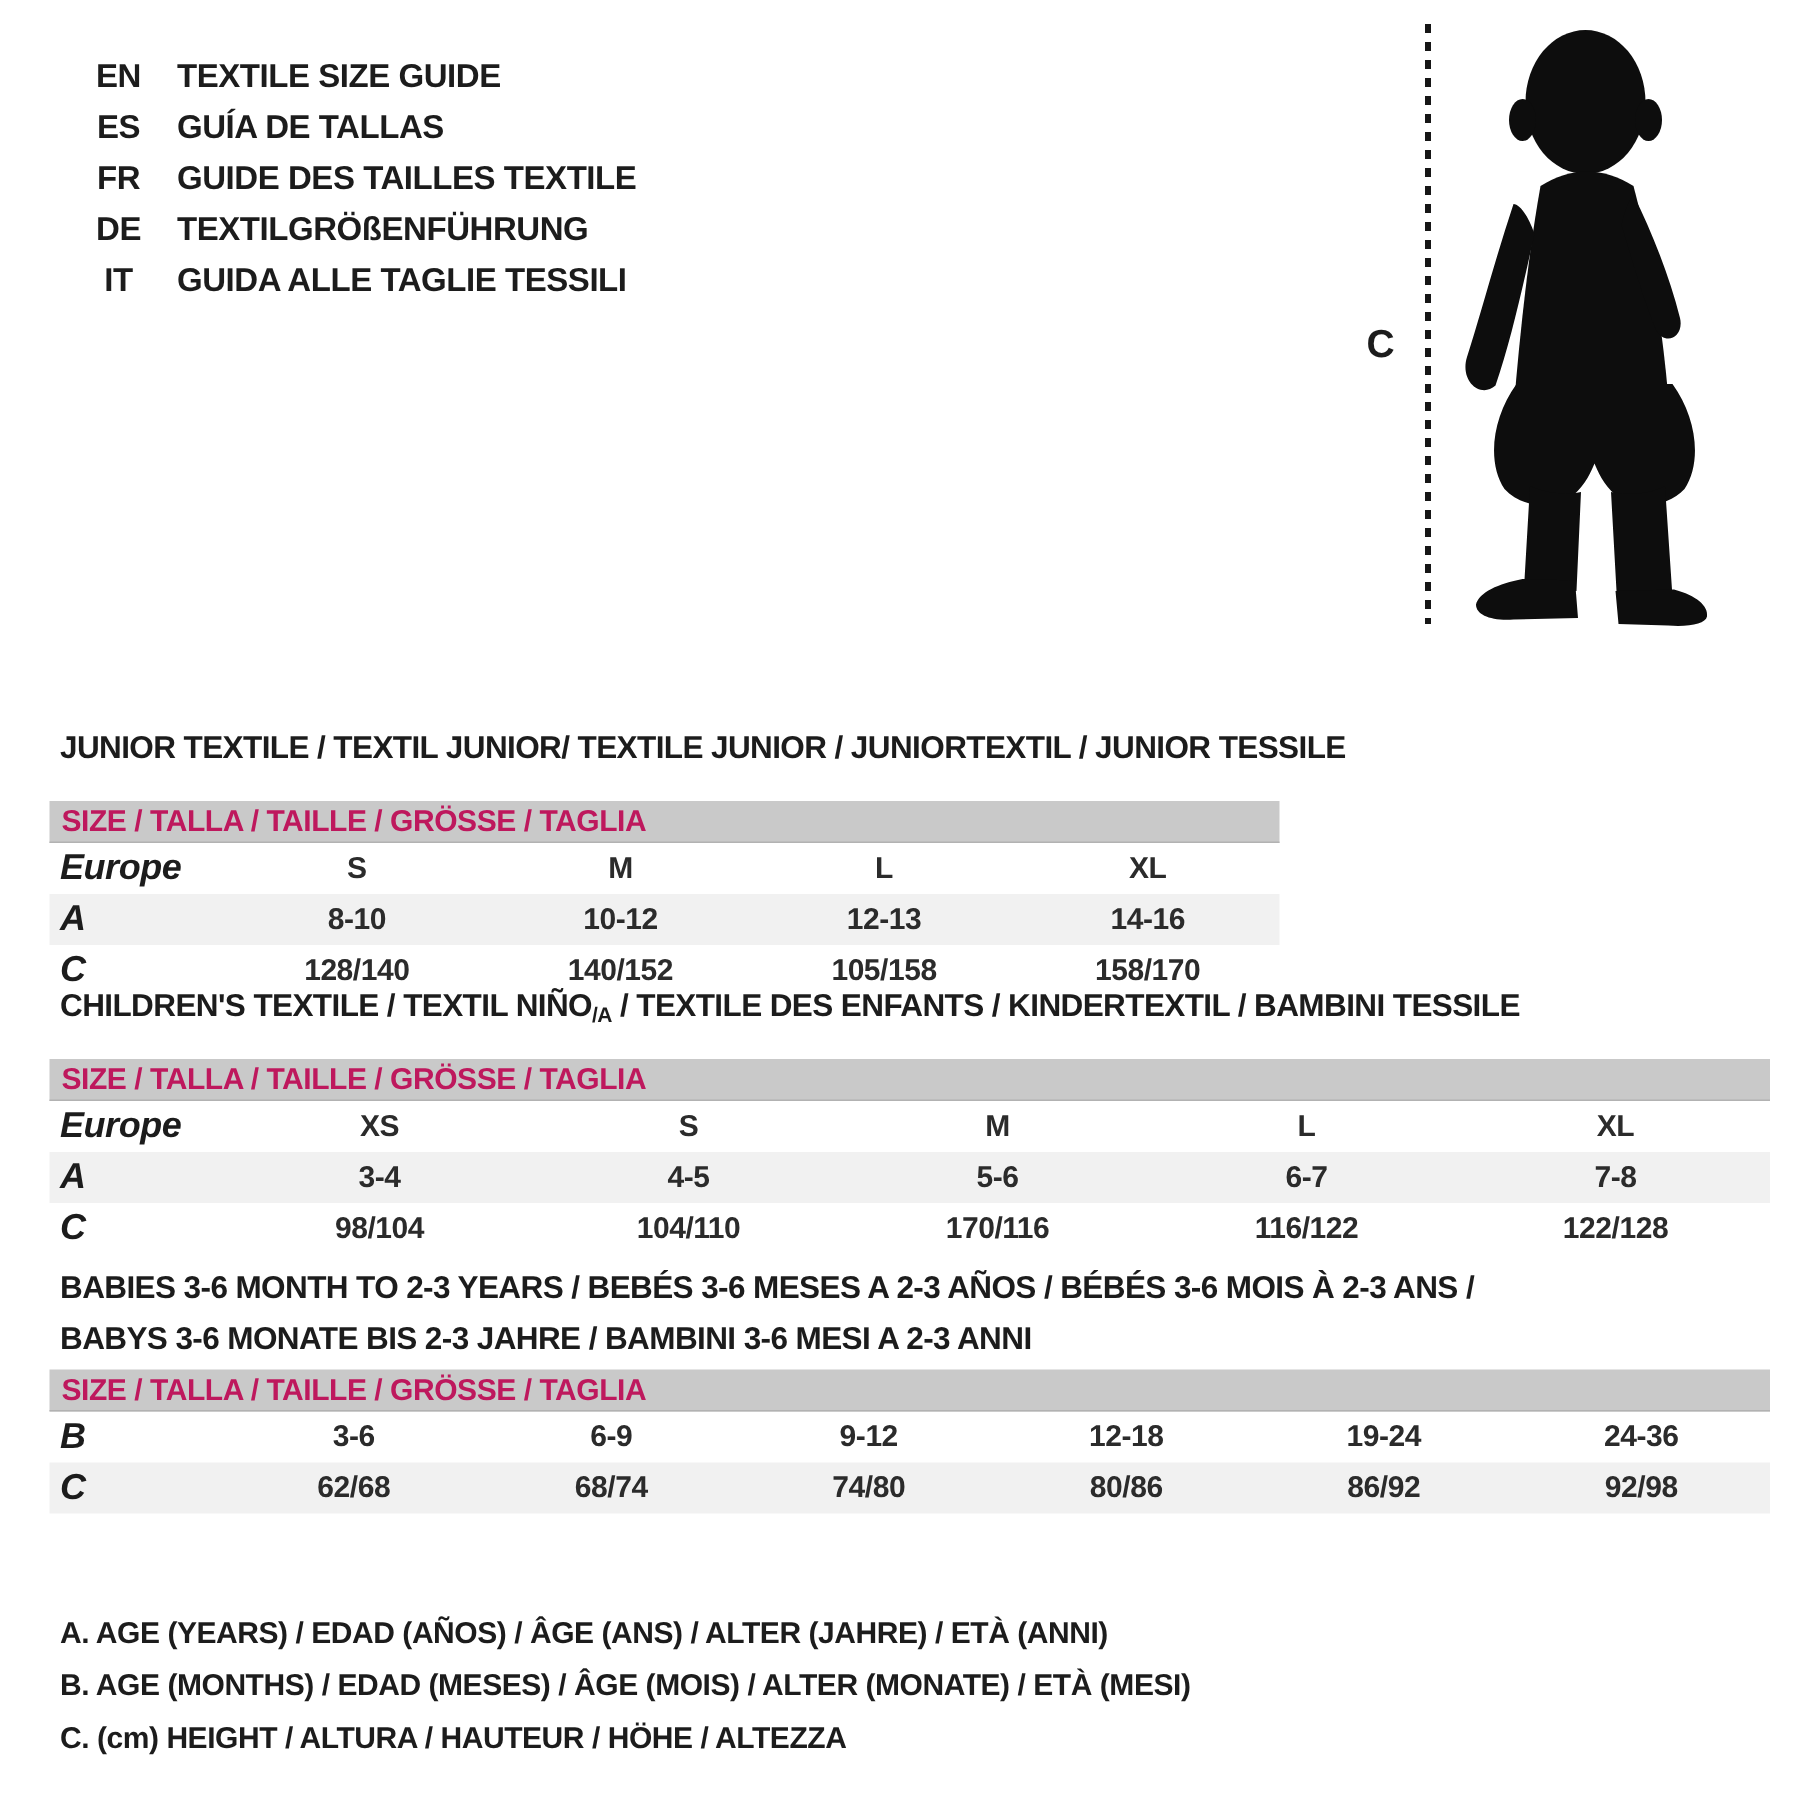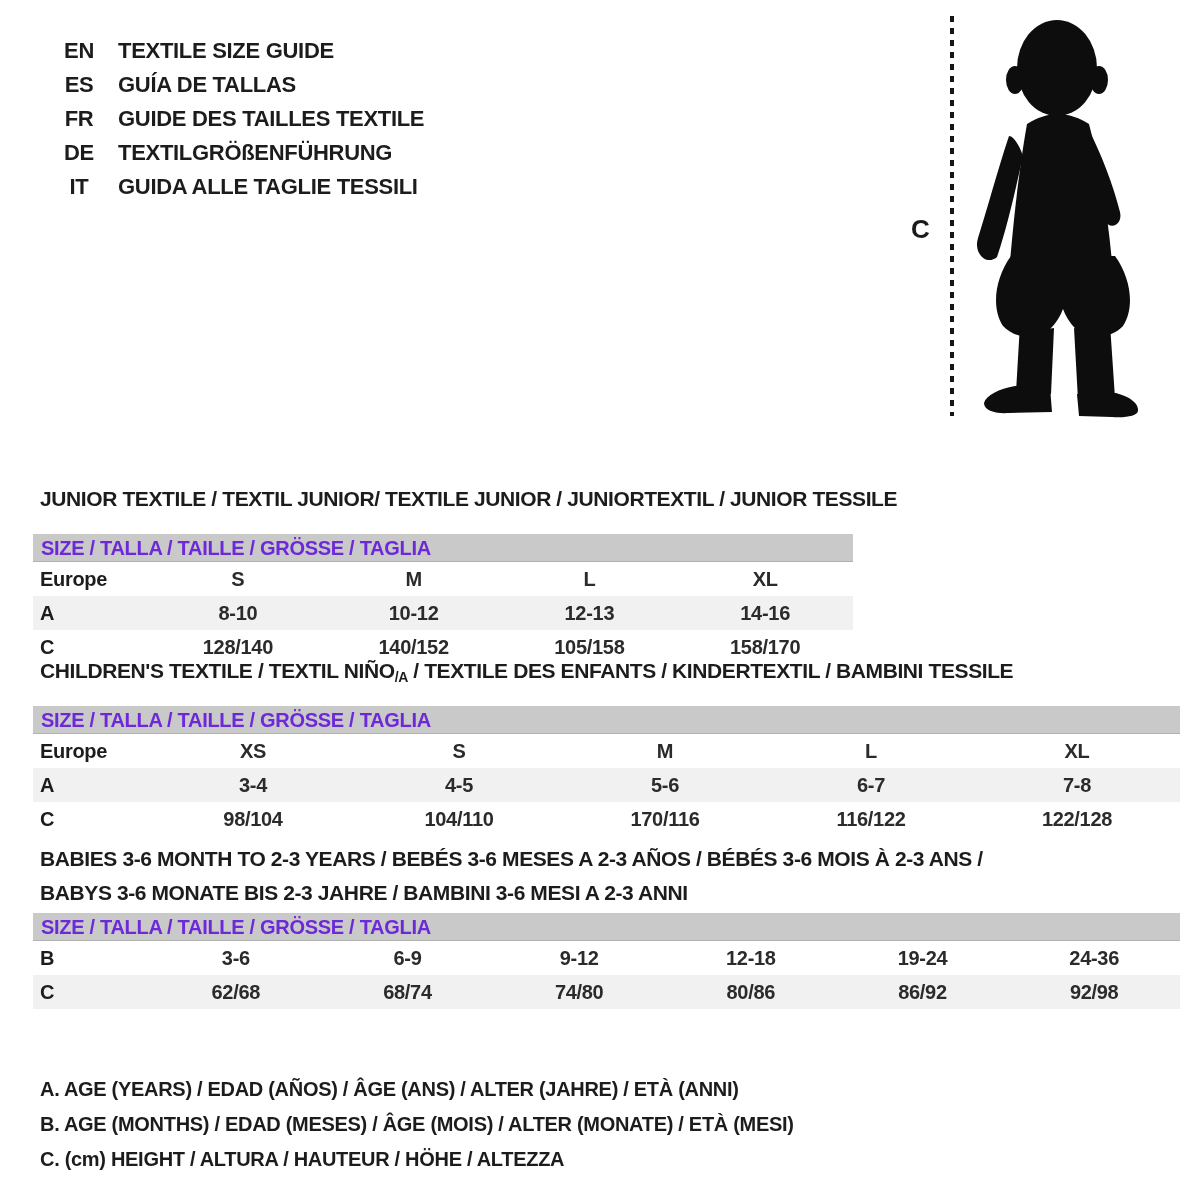--- a/index.html
+++ b/index.html
@@ -38,34 +38,34 @@
 
   .section-title {
     margin-left:7px; font-size:21px; font-weight:700;
     letter-spacing:-0.4px; line-height:22px; height:22px; white-space:nowrap;
   }
   .title-line2 { margin-top:12px; }
   .title-sub { font-size:14px; position:relative; top:4px; font-weight:700; }
 
   .size-bar {
     margin-top:24px; height:28px; line-height:28px;
-    background:#c9c9c9; color:#6d28d9;
+    background:#c9c9c9; color:#be185d;
     padding-left:8px; font-size:20px; font-weight:700; letter-spacing:-0.3px;
     border-bottom:1px solid #b2b2b2;
     box-sizing:border-box;
   }
   .sec-babies .size-bar { margin-top:9px; }
 
   .t-row { display:grid; height:34px; align-items:center; }
   .cols-4 { grid-template-columns:117px repeat(4,1fr); }
   .cols-5 { grid-template-columns:117px repeat(5,1fr); }
   .cols-6 { grid-template-columns:117px repeat(6,1fr); }
   .t-row.alt { background:#f1f1f1; }
   .t-row .lbl {
-    padding-left:7px; font-size:20px; font-weight:600; letter-spacing:-0.3px;
+    padding-left:7px; font-size:24px; font-weight:600; letter-spacing:-0.3px;font-style:italic;
   }
   .t-row .val {
     text-align:center; font-size:20px; font-weight:600; letter-spacing:-0.3px;
     color:#2b2b2b;
   }
 
   
   .legend { position:absolute; left:40px; top:1072px; }
   .legend-line {
     font-size:20px; font-weight:700; letter-spacing:-0.3px;

